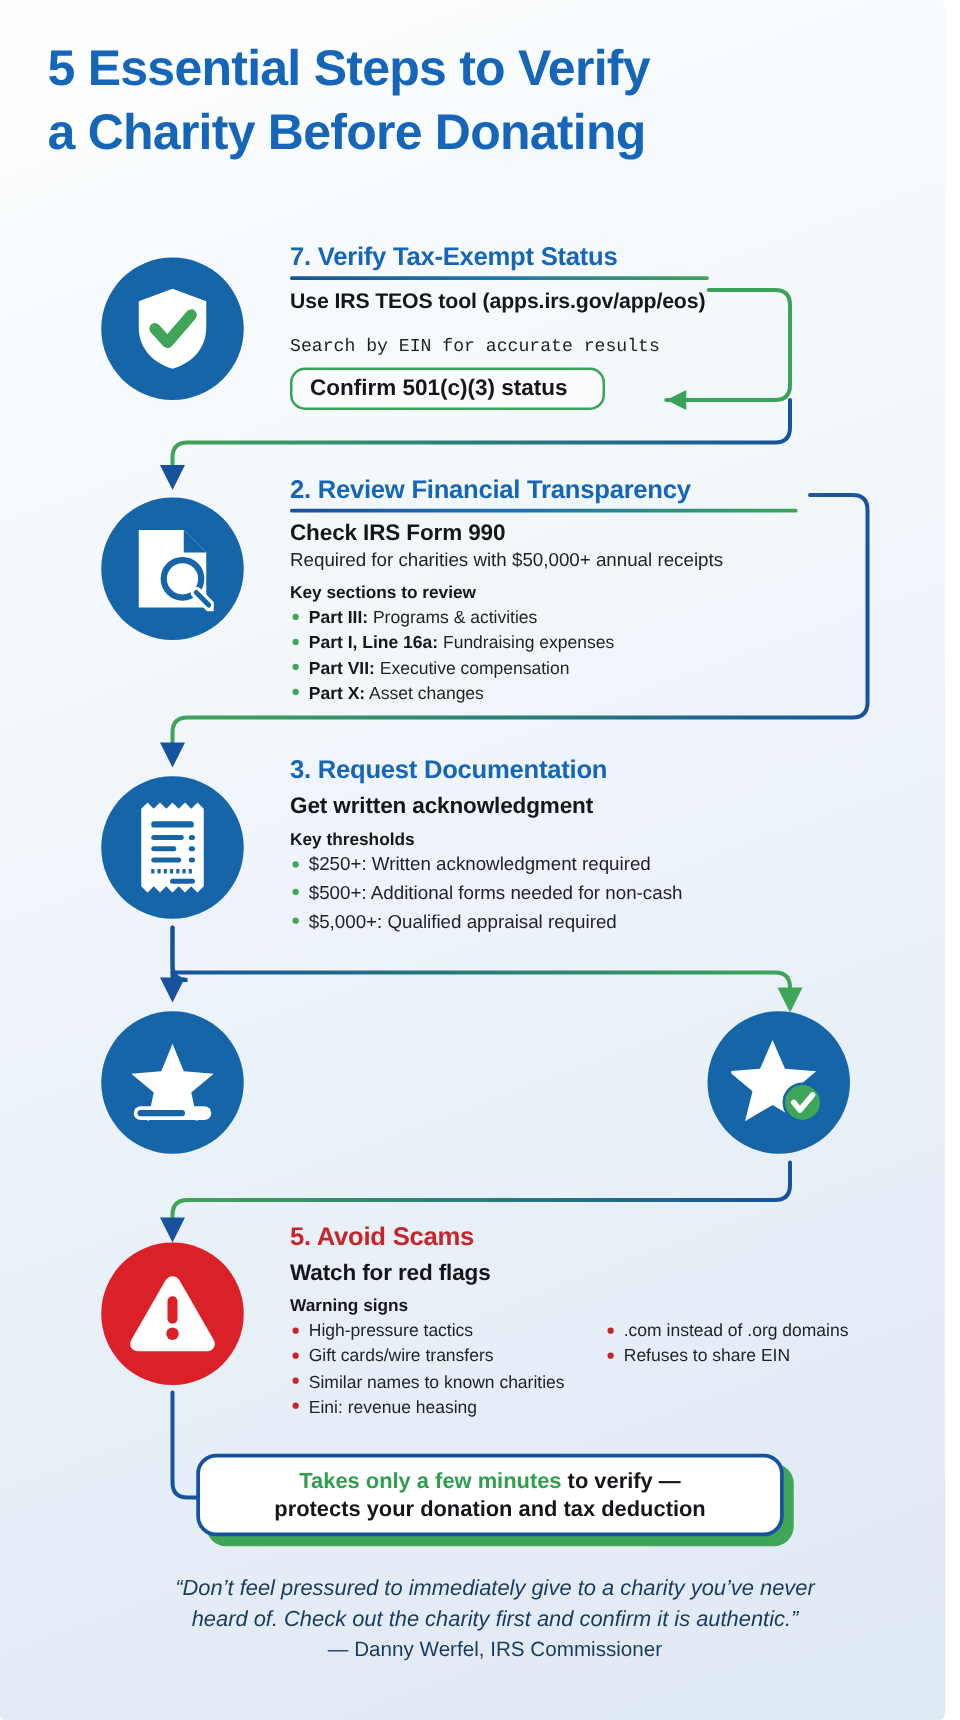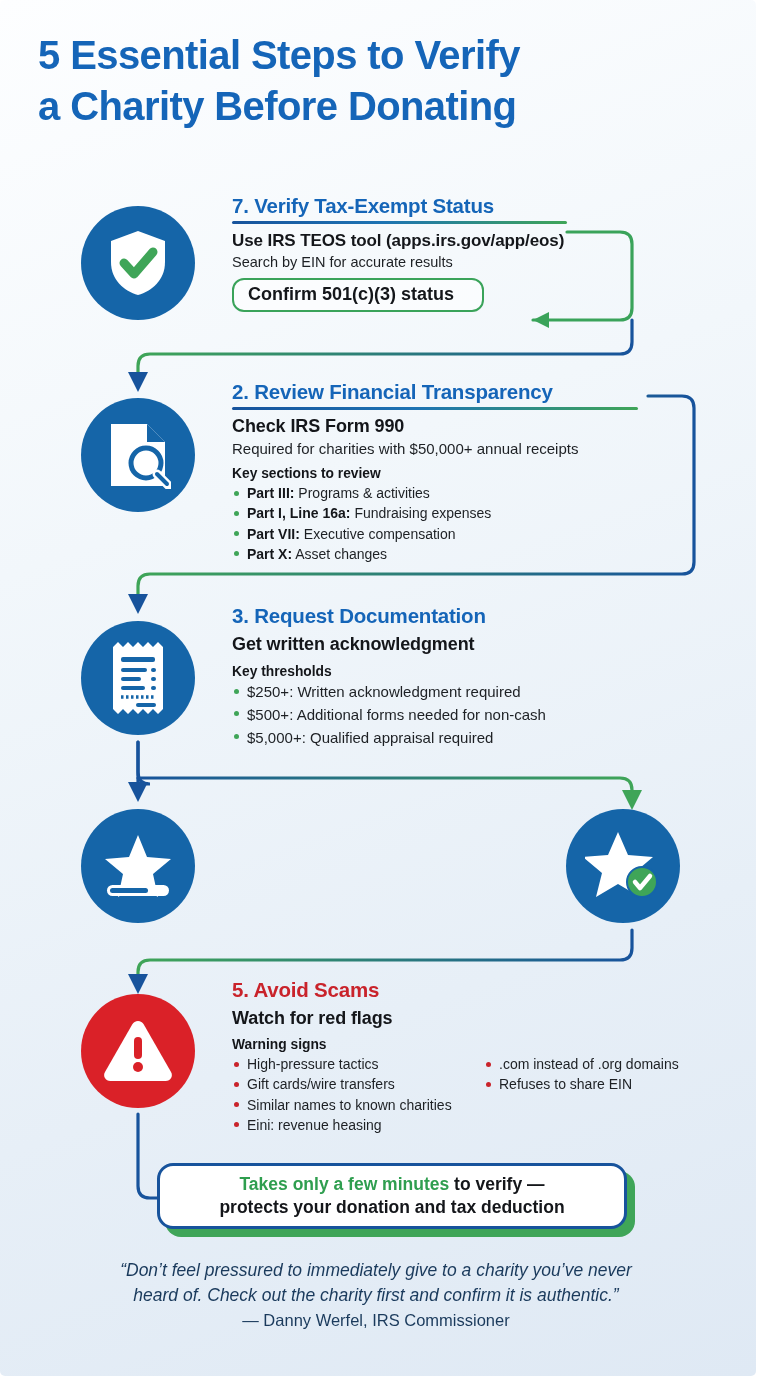--- a/index.html
+++ b/index.html
@@ -166,21 +166,21 @@
     align-items: center;
     justify-content: center;
   }
   .callout .l1 { font-size: 17.5px; font-weight: bold; color: #14161a; white-space: nowrap; }
   .callout .l1 .g { color: #2f9e4f; }
   .callout .l2 { font-size: 17.5px; font-weight: bold; color: #14161a; white-space: nowrap; margin-top: 2px; }
 
   
   .quote {
     position: absolute;
-    left: 36px;
+    left: 56px;
     top: 1258px;
     width: 680px;
     text-align: center;
     z-index: 3;
   }
   .quote .qt {
     font-size: 17.5px;
     font-style: italic;
     color: #1a3a5c;
     line-height: 1.42;
@@ -252,21 +252,21 @@
       <svg width="64" height="70" viewBox="0 0 64 70">
         <path d="M32 3 L59 13 L59 34 C59 52 46 63 32 67 C18 63 5 52 5 34 L5 13 Z" fill="#ffffff"></path>
         <path d="M18 35 L28 46 L47 24" fill="none" stroke="#3fa558" stroke-width="9" stroke-linecap="round" stroke-linejoin="round"></path>
       </svg>
     </span>
   </div>
   <div class="step-body" style="left:232px; top:194px; width:430px;">
     <div class="step-head">7. Verify Tax-Exempt Status</div>
     <div class="rule" style="width:335px;"></div>
     <div class="sub" style="margin-top:7px;">Use IRS TEOS tool (apps.irs.gov/app/eos)</div>
-    <div class="note" style="margin-top:3px;">Search by EIN for accurate results</div>
+    <div class="note" style="margin-top:19px;font-family:Liberation Mono, monospace;">Search by EIN for accurate results</div>
     <div style="margin-top:8px;">
       <span class="pill">Confirm 501(c)(3) status</span>
     </div>
   </div>
 
   <div class="badge" style="left:81px; top:398px;">
     <span>
       <svg width="66" height="68" viewBox="0 0 66 68">
         <path d="M6 3 L42 3 L60 21 L60 65 L6 65 Z" fill="#ffffff"></path>
         <path d="M42 3 L42 21 L60 21 Z" fill="#1565a8"></path>

